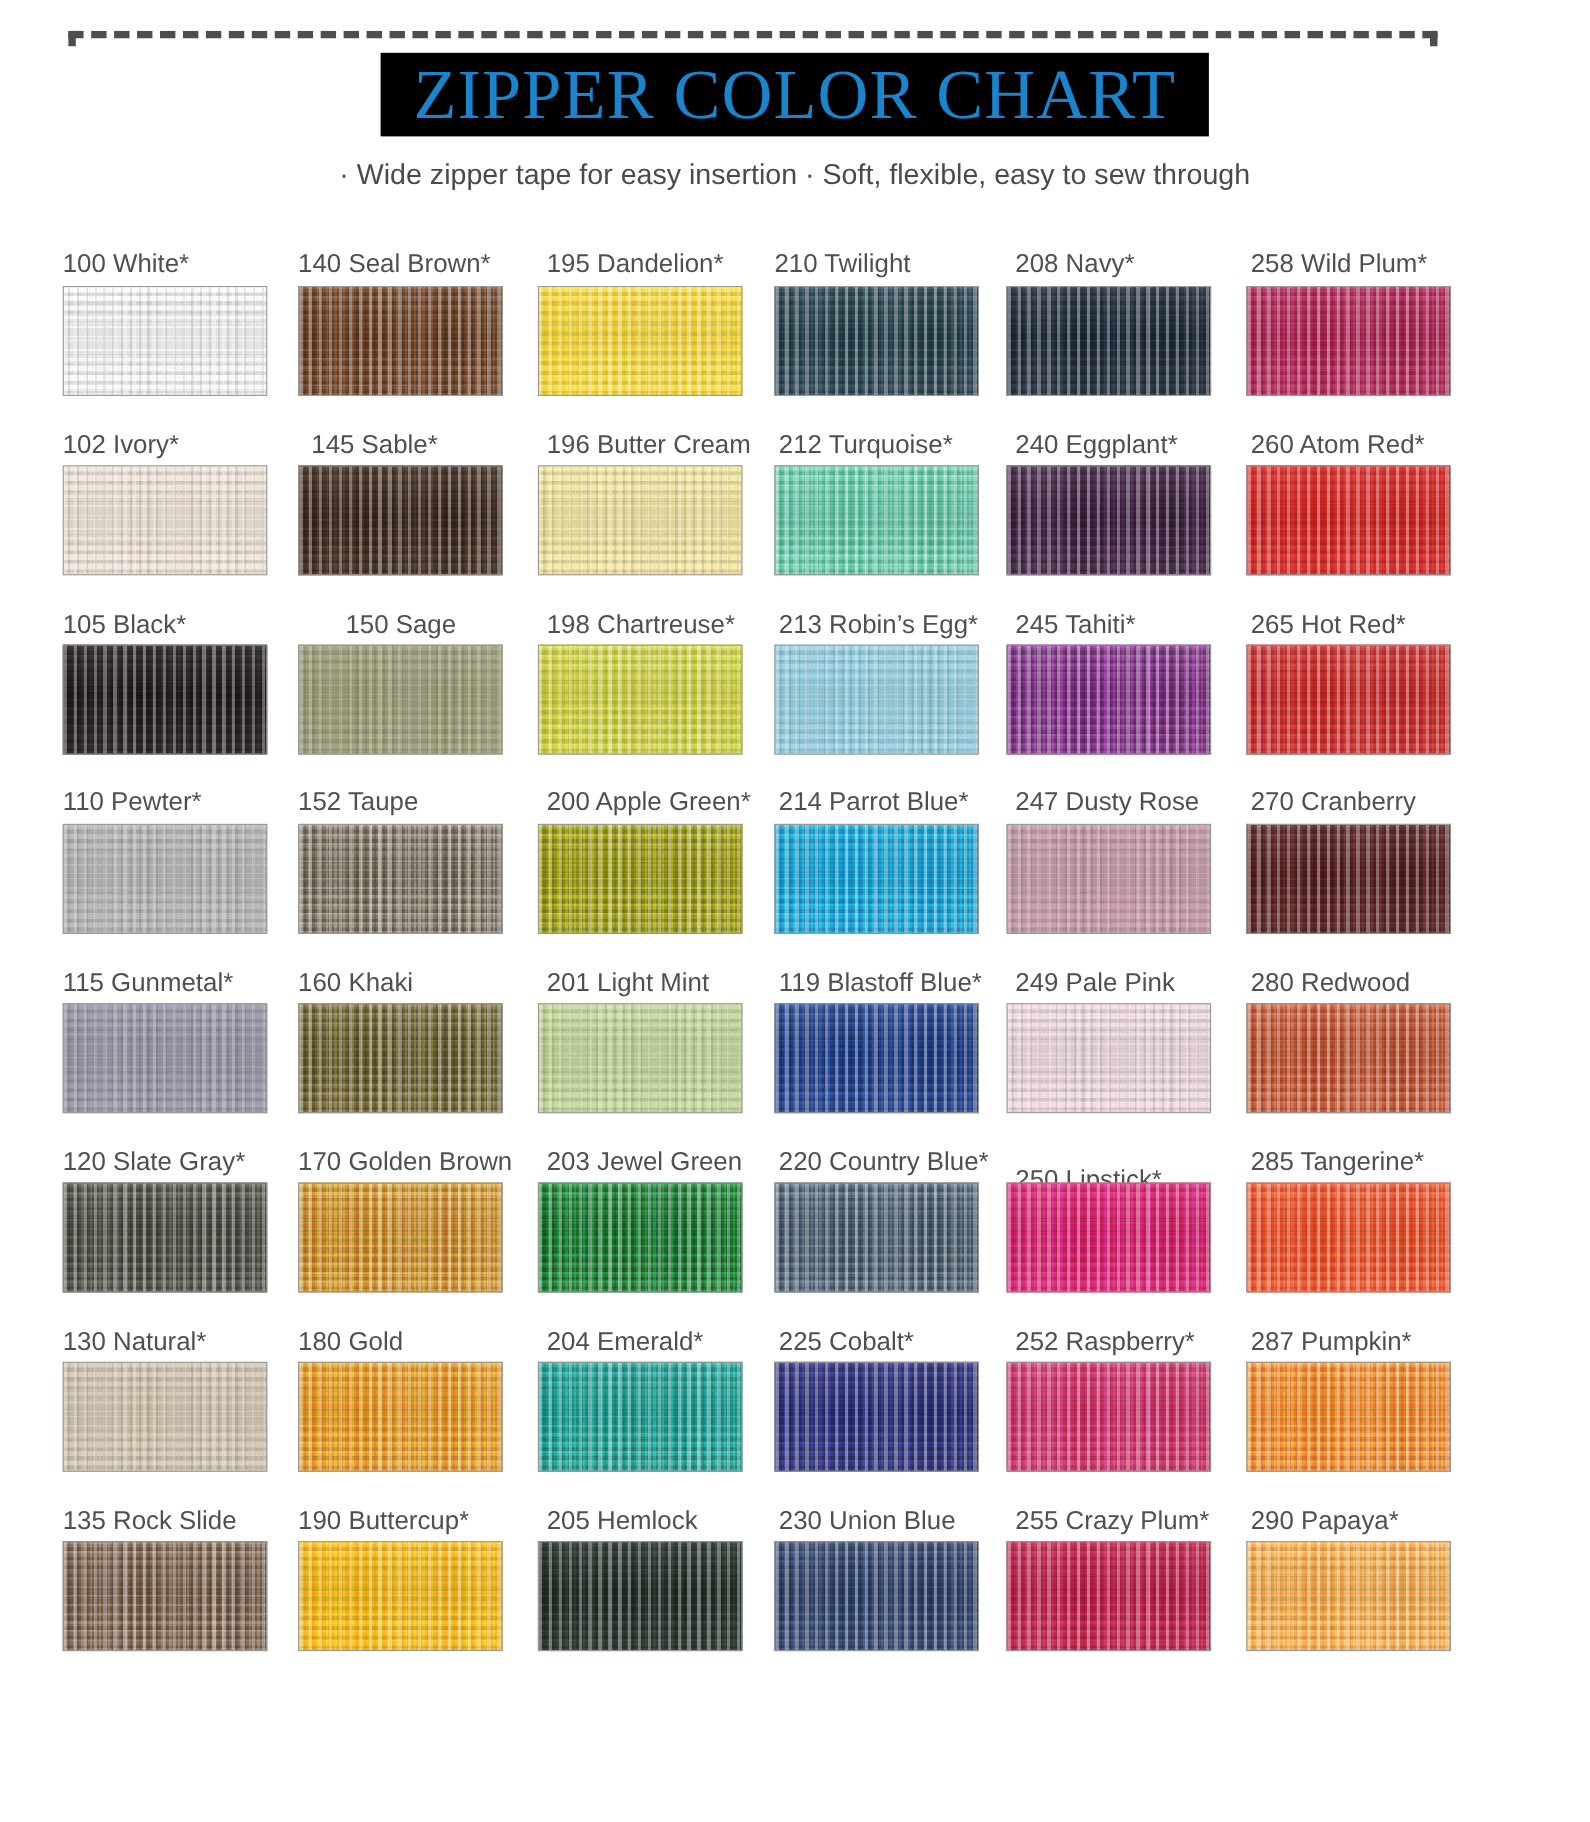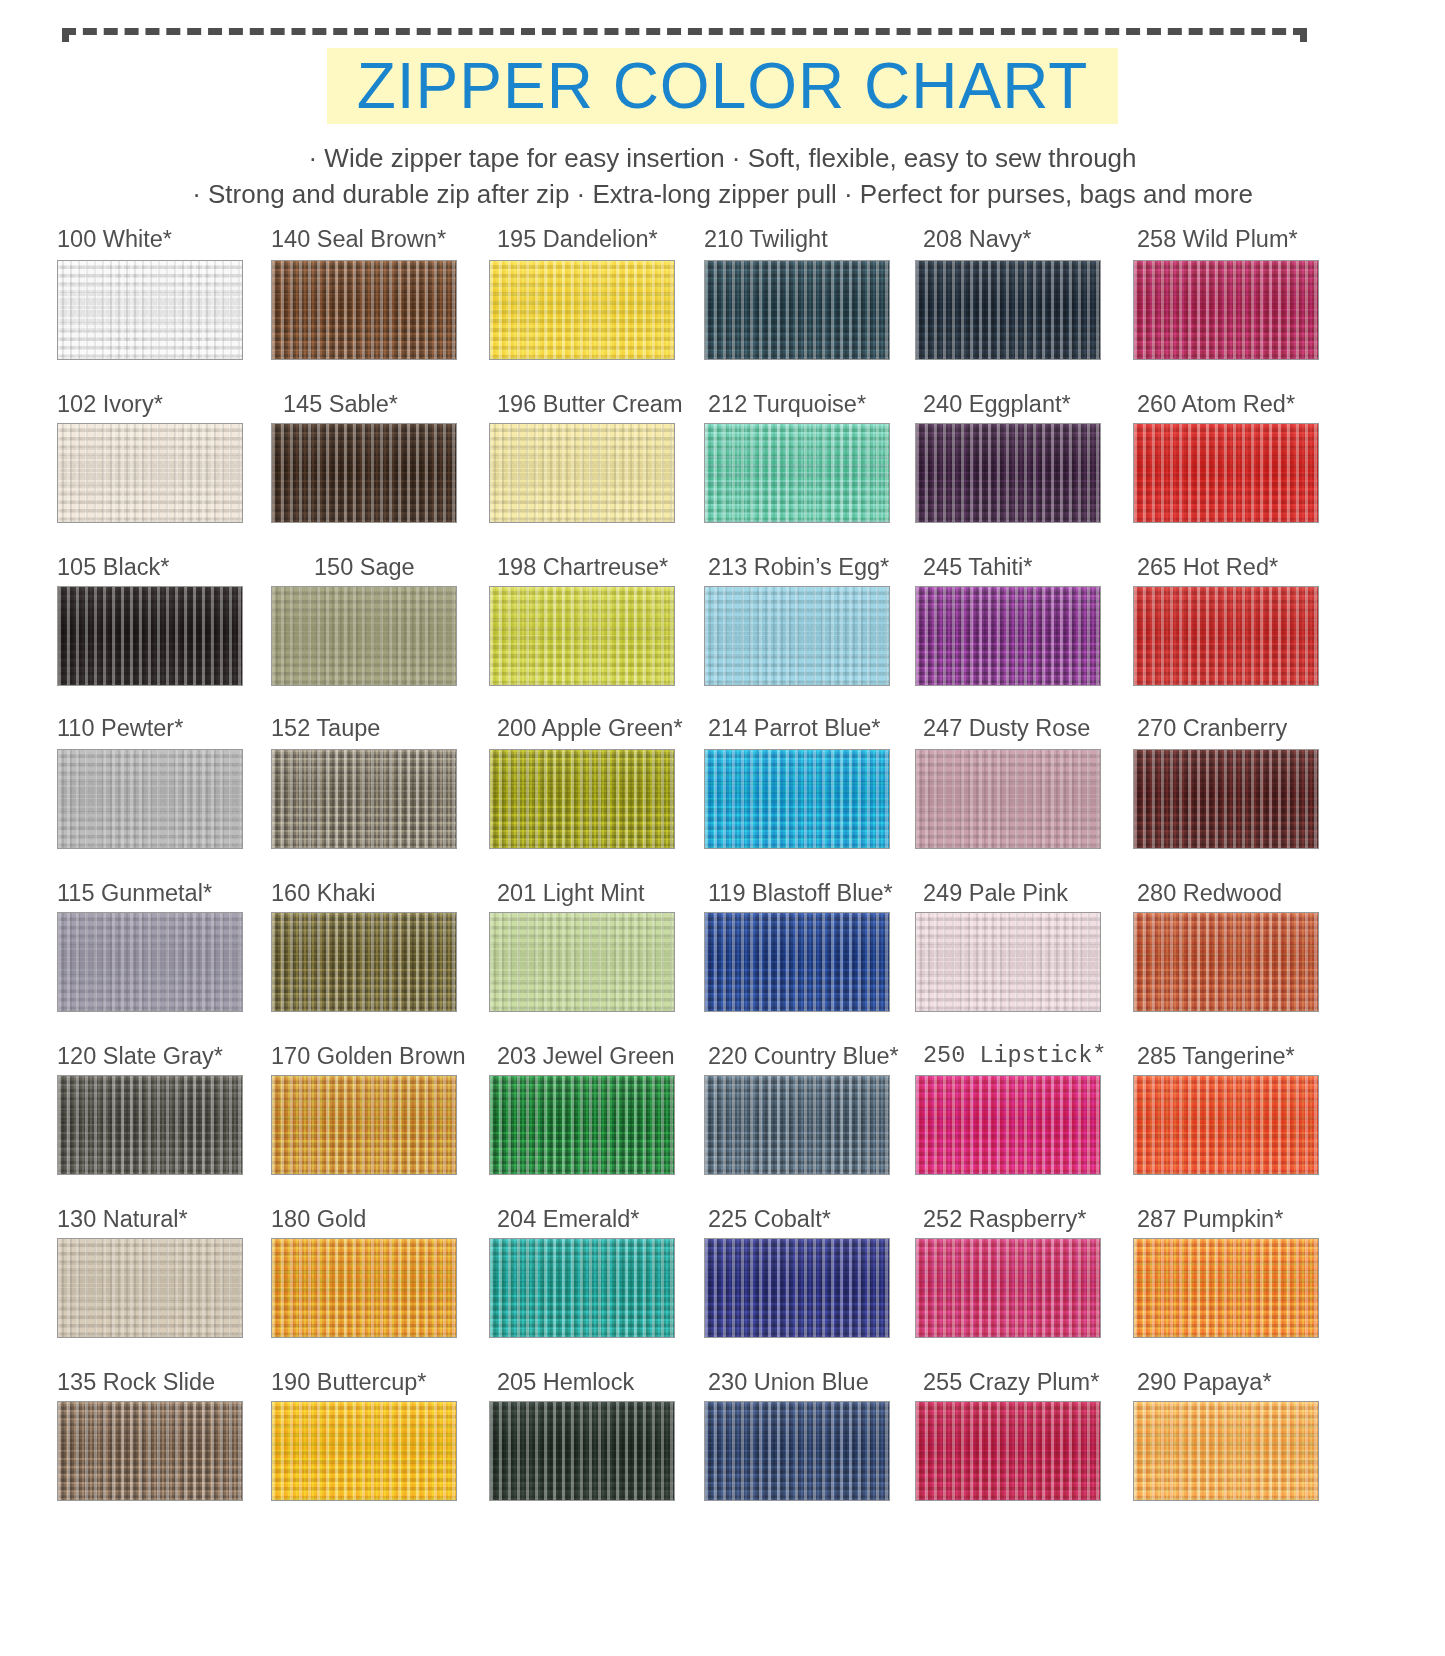--- a/index.html
+++ b/index.html
@@ -26,22 +26,23 @@
     position:absolute; top:48px; left:0; width:100%;
     text-align:center;
     font-size:64px; line-height:64px;
     font-weight:400;
     letter-spacing:1px;
     color:#1a85cc;
     background:#ffffff;
   }
   #title-inner{
     display:inline-block;
-    background:#fef9c3;
+    background:#000000;
     padding:6px 30px;
+    font-family:Liberation Serif, serif;
   }
 
   #bullets{
     position:absolute; top:140px; left:0; width:100%;
     text-align:center;
     color:#4a4a4a;
     font-size:26px;
     line-height:36px;
   }
   #bullets div{ white-space:nowrap; }
@@ -115,21 +116,20 @@
 <div id="header">
 
   <div id="dash-frame"></div>
 
   <div id="title">
     <span id="title-inner">ZIPPER COLOR CHART</span>
   </div>
 
   <div id="bullets">
     <div>·  Wide zipper tape for easy insertion   ·   Soft, flexible, easy to sew through</div>
-    <div>·  Strong and durable zip after zip   ·   Extra-long zipper pull   ·   Perfect for purses, bags and more</div>
   </div>
 
 </div>
 
 <div id="grid">
     <div class="col" style="left: 57px;">
       <div class="cell" style="top: 0px;">
         <div class="lbl" style="left: 0px; top: -2px;">100 White*</div>
         <div class="sw light" style="background: rgb(251, 251, 251);">
           <div class="weave"></div>
@@ -353,21 +353,21 @@
           <div class="weave"></div>
         </div>
       </div>
       <div class="cell" style="top: 652px;">
         <div class="lbl" style="left: 8px; top: 0px;">249 Pale Pink</div>
         <div class="sw light" style="background: rgb(243, 223, 228);">
           <div class="weave"></div>
         </div>
       </div>
       <div class="cell" style="top: 815px;">
-        <div class="lbl" style="left: 8px; top: 0px; font-family: Liberation Mono, monospace;">250 Lipstick*</div>
+        <div class="lbl" style="left: 8px; top: 16px;">250 Lipstick*</div>
         <div class="sw" style="background: rgb(217, 32, 107);">
           <div class="weave"></div>
         </div>
       </div>
       <div class="cell" style="top: 978px;">
         <div class="lbl" style="left: 8px; top: 0px;">252 Raspberry*</div>
         <div class="sw" style="background: rgb(207, 49, 104);">
           <div class="weave"></div>
         </div>
       </div>

